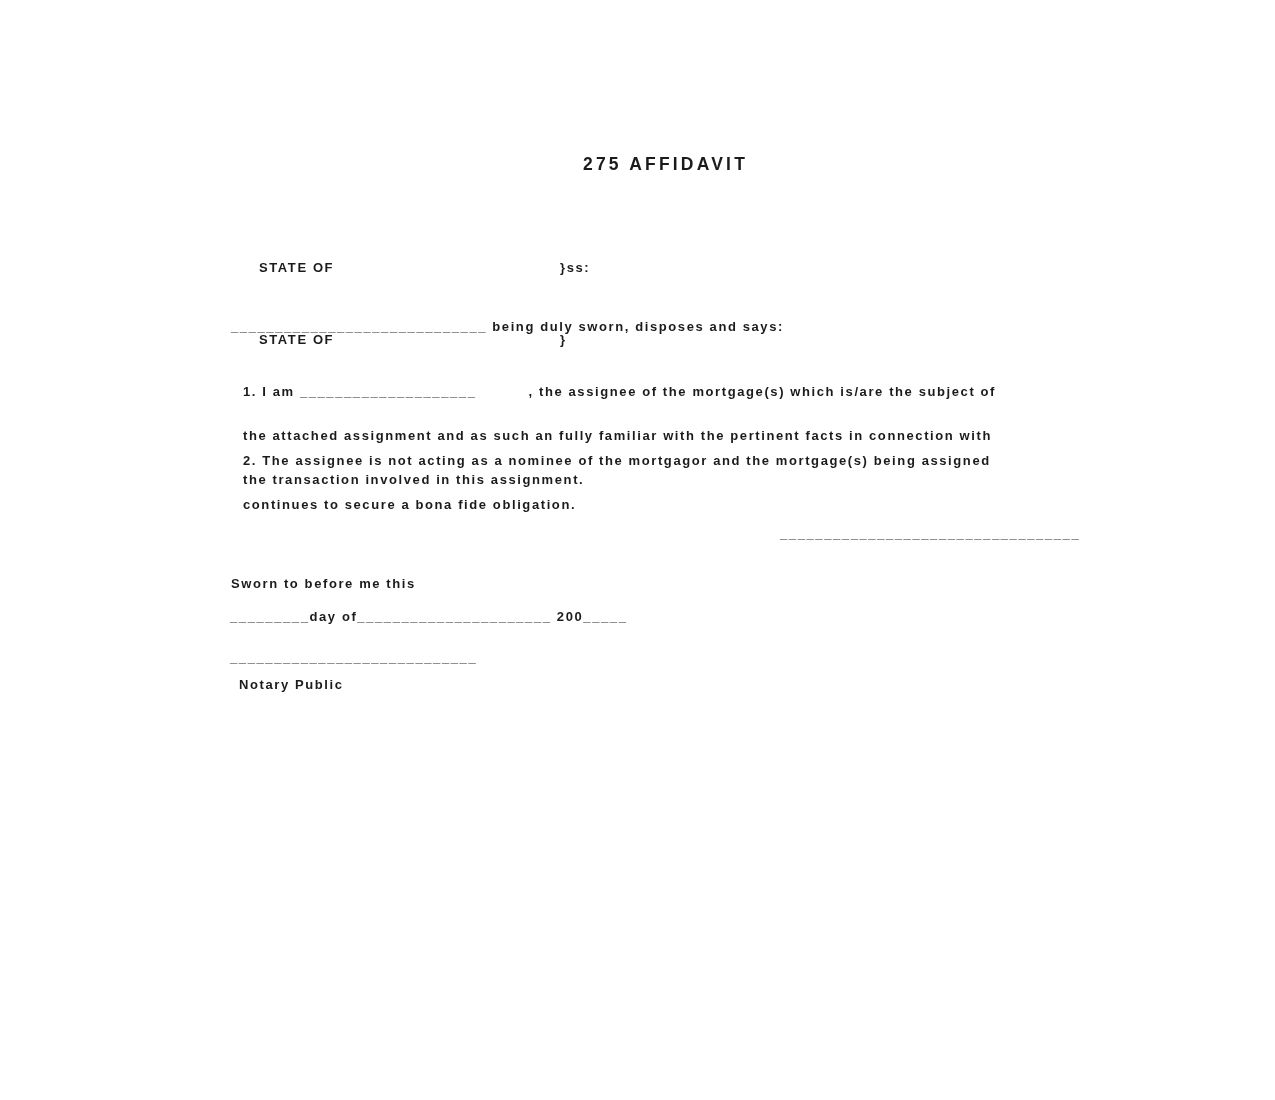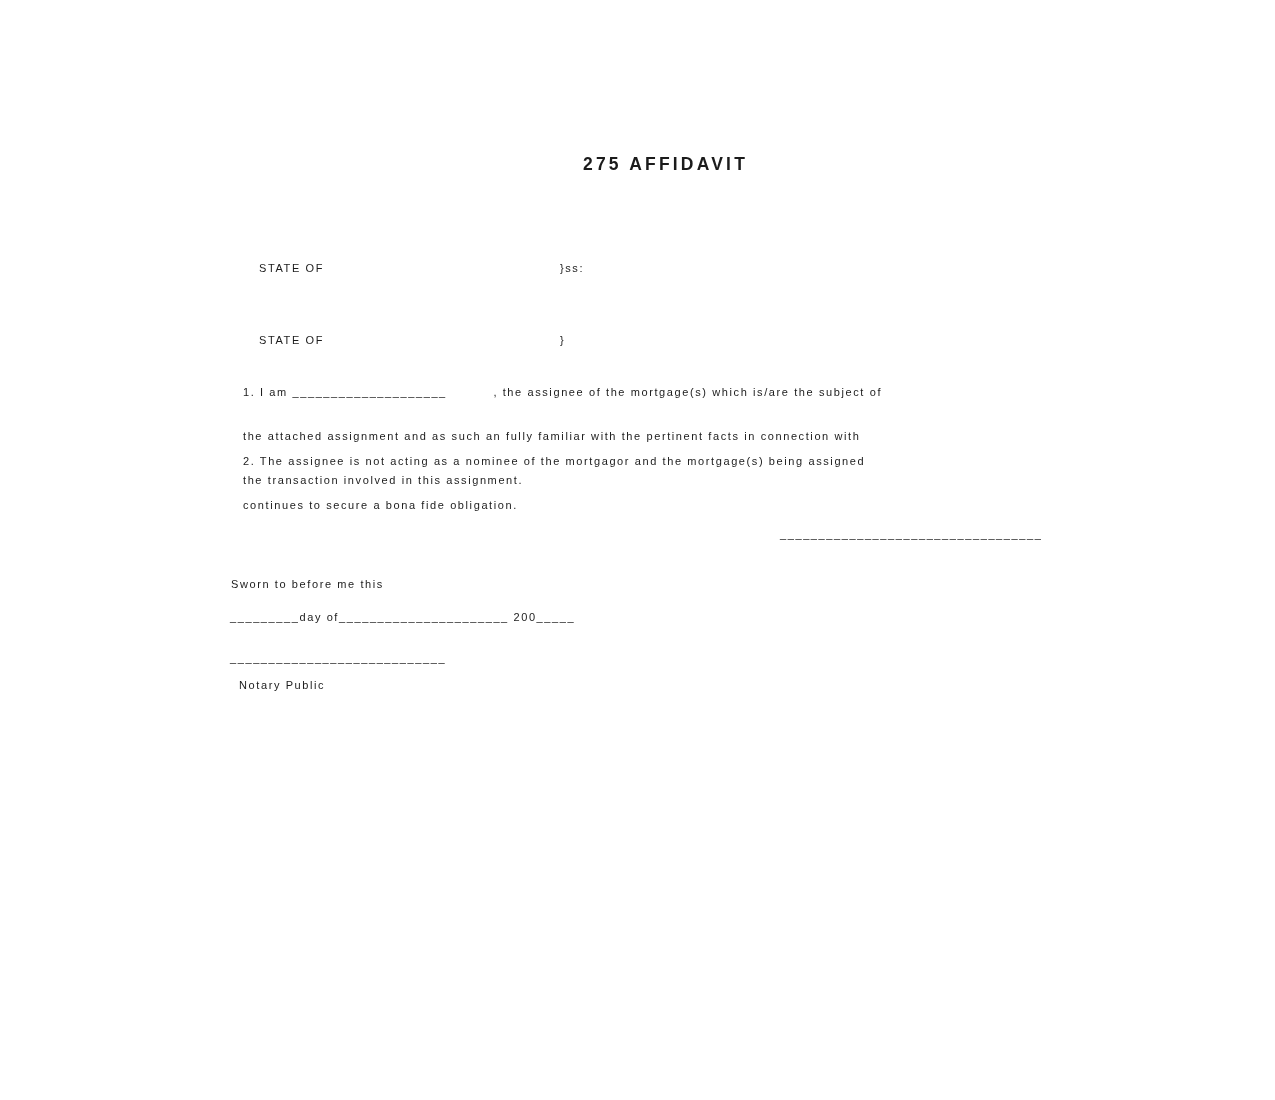--- a/index.html
+++ b/index.html
@@ -23,23 +23,24 @@
     left: 0;
     width: 1275px;
     text-align: center;
     font-weight: bold;
     font-size: 17.5px;
     line-height: 18.5px;
     letter-spacing: 3.2px;
   }
 
   .body-text {
-    font-size: 11px;
+    font-size: 13px;
     line-height: 16px;
     letter-spacing: 1.6px;
+    font-weight: bold;
   }
 
   .venue-block { top: 190px; left: 189px; }
   .venue-row { display: flex; }
   .venue-label { display: inline-block; width: 301px; }
 
   .deponent-line { top: 277px; left: 189px; }
 
   .paragraph-1 { top: 328px; left: 187px; }
   .paragraph-2 { top: 397px; left: 187px; }
@@ -64,20 +65,21 @@
     <div class="venue-row">
       <span class="venue-label">STATE OF</span>
       <span class="venue-bracket">}ss:</span>
     </div>
     <div class="venue-row">
       <span class="venue-label">STATE OF</span>
       <span class="venue-bracket">}</span>
     </div>
   </div>
 
+  <div class="abs body-text pre deponent-line">_____________________________ being duly sworn, disposes and says:</div>
 
   <div class="abs body-text paragraph-1">
     <div class="pre">1. I am ____________________          , the assignee of the mortgage(s) which is/are the subject of</div>
     <div class="pre">the attached assignment and as such an fully familiar with the pertinent facts in connection with</div>
     <div class="pre">the transaction involved in this assignment.</div>
   </div>
 
   <div class="abs body-text paragraph-2">
     <div class="pre">2. The assignee is not acting as a nominee of the mortgagor and the mortgage(s) being assigned</div>
     <div class="pre">continues to secure a bona fide obligation.</div>

